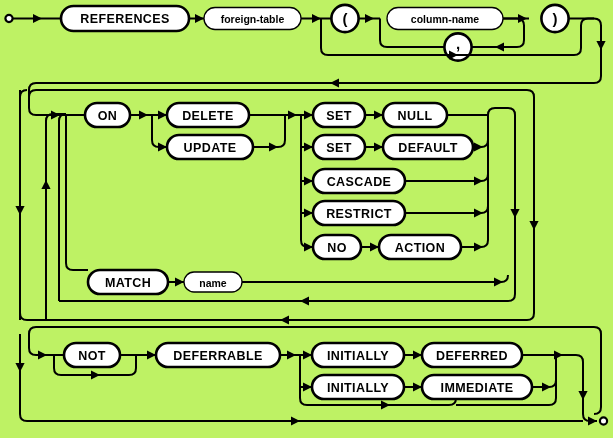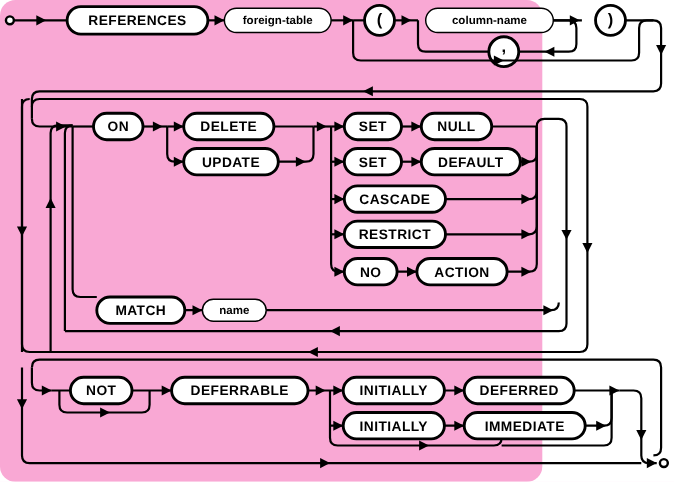--- a/index.html
+++ b/index.html
@@ -1,21 +1,20 @@
 <!DOCTYPE html>
 <html><head>
 <meta charset="utf-8">
 <style>
   html,body{margin:0;padding:0;background:#ffffff;}
   #diagram-root{
     position:relative;
-    width:493px;height:438px;
-    background:#f9a8d4;
+    width:613px;height:438px;
+    background:#bef264;
     font-family:"Liberation Sans", sans-serif;
-    border-radius:14px;
   }
   svg{display:block;}
   .rail{fill:none;stroke:#000000;stroke-width:2;stroke-linecap:butt;stroke-linejoin:round;}
   .arrow{fill:#000000;stroke:none;}
   .kw-box{fill:#ffffff;stroke:#000000;stroke-width:2.6;}
   .nt-box{fill:#ffffff;stroke:#000000;stroke-width:1.3;}
   .endpoint{fill:#ffffff;stroke:#000000;stroke-width:2.2;}
   text{font-family:"Liberation Sans", sans-serif;fill:#000000;}
   .kw-label{font-size:12.5px;font-weight:bold;letter-spacing:0.4px;text-anchor:middle;dominant-baseline:central;}
   .kw-label-sym{font-size:15px;font-weight:bold;text-anchor:middle;dominant-baseline:central;}

